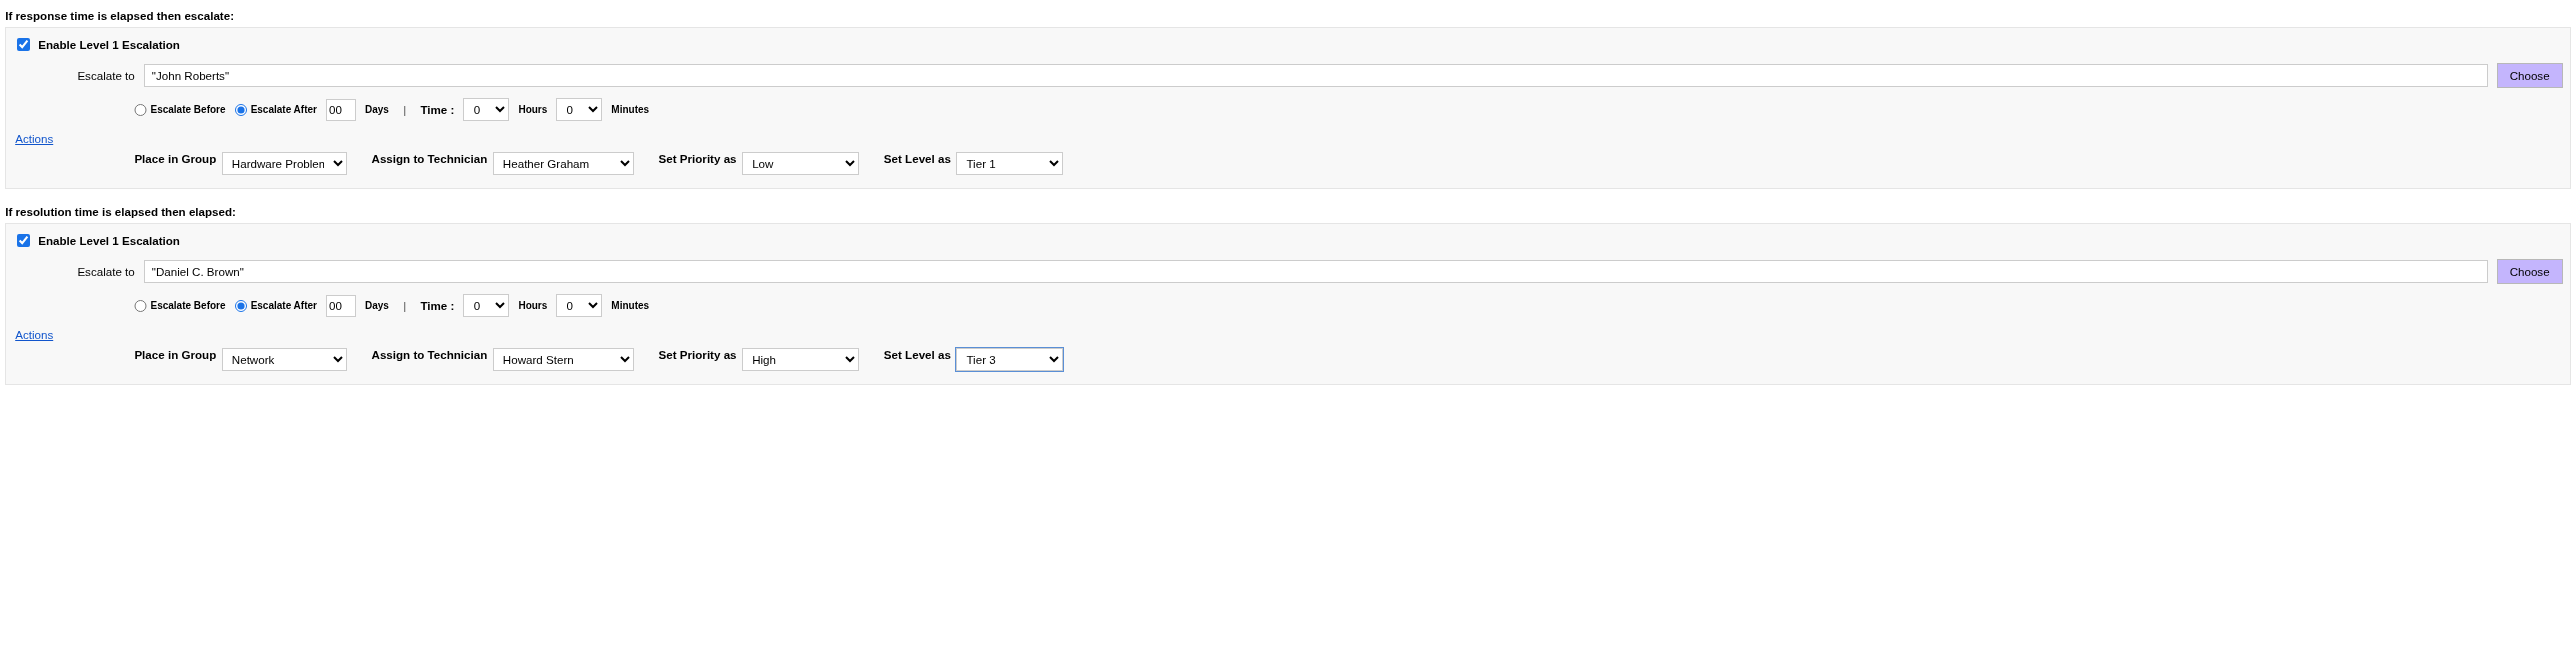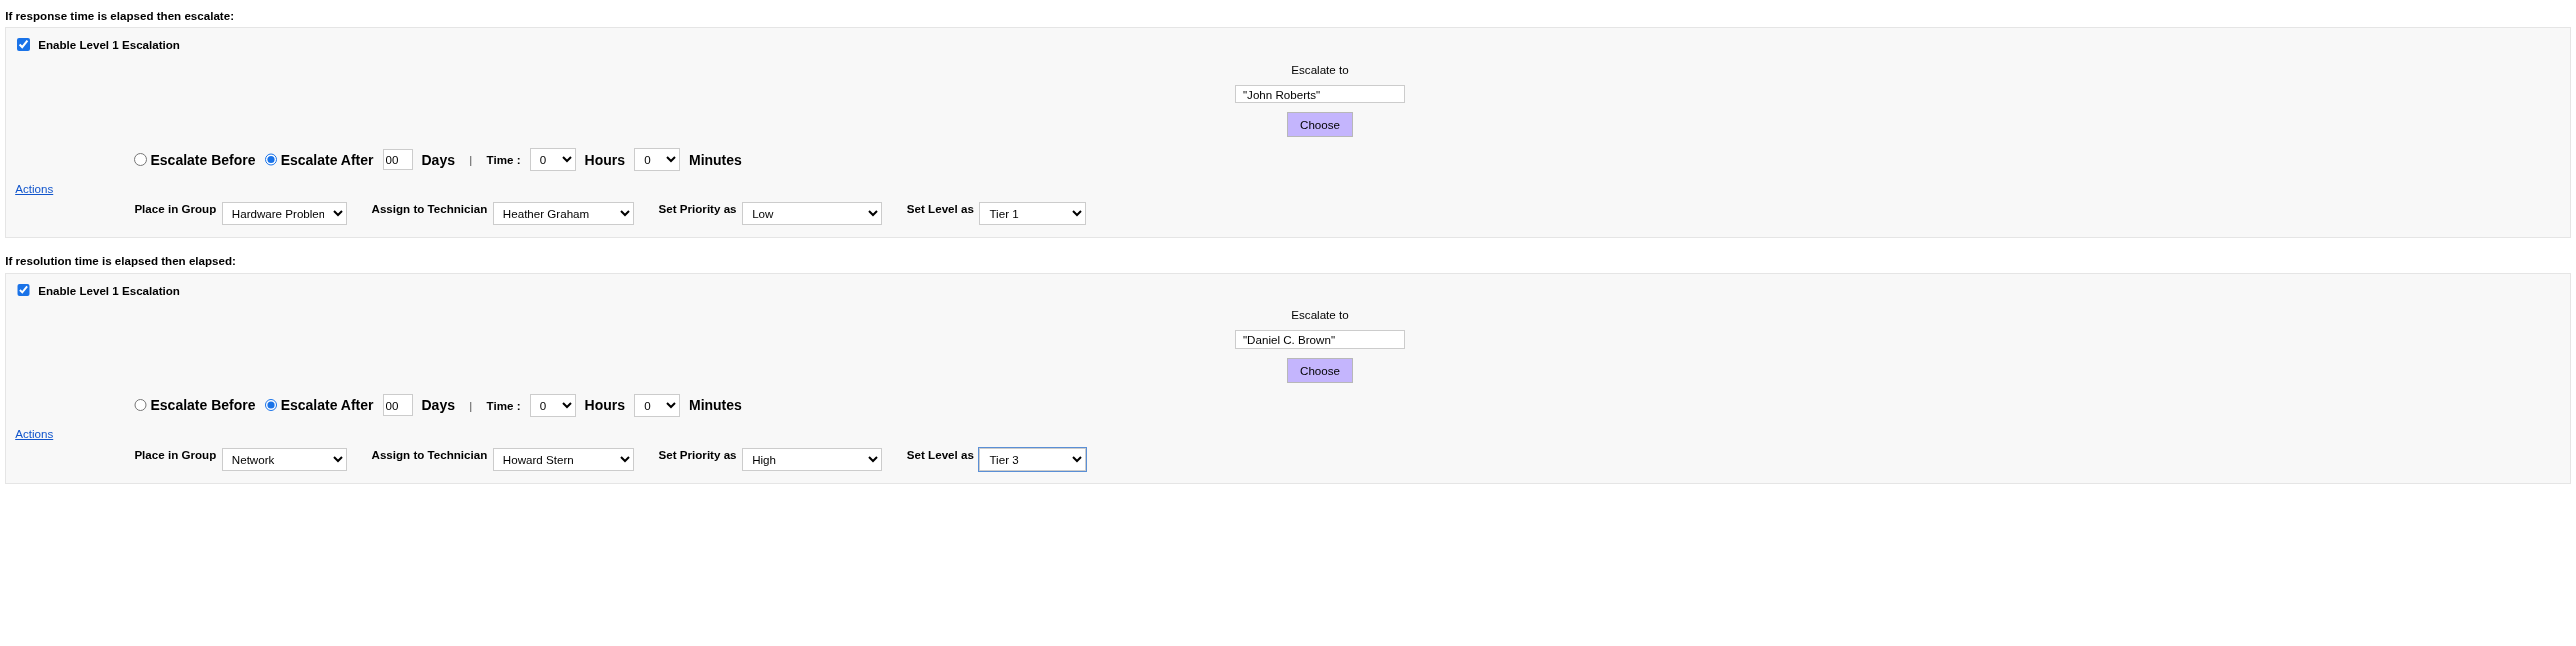--- a/index.html
+++ b/index.html
@@ -37,21 +37,20 @@
     accent-color: #1a73e8;
     margin: 0;
   }
   .row {
     display: flex;
     align-items: center;
     gap: 9px;
     padding-left: 64px;
     margin-bottom: 10.7px;
     flex-wrap: nowrap;
-    flex-direction: column;
   }
   .row-inner {
     display: flex;
     align-items: center;
     gap: 9px;
     padding-left: 121px;
     margin-bottom: 9px;
     flex-wrap: nowrap;
   }
   .lbl {
@@ -86,21 +85,21 @@
   .sel {
     border: 0.9px solid #ccc;
     background: #fff;
     height: 23px;
     font-size: 11.6px;
     padding: 0 5.3px;
   }
   .sel-w-44 { width: 46px; }
   .sel-w-140 { width: 125px; }
   .sel-w-150 { width: 141px; }
-  .sel-w-130 { width: 140px; }
+  .sel-w-130 { width: 117px; }
   .sel-w-120 { width: 107px; }
   .sel-focus { outline: 1.8px solid #5a8fd6; outline-offset: -0.9px; }
   .pipe { color: #555; padding: 0 5.3px; }
   .time-lbl { font-weight: bold; font-size: 11.6px; }
   .actions-link {
     color: #1155cc;
     text-decoration: underline;
     font-weight: normal;
     font-size: 11.6px;
     margin: 1.8px 0 7.1px 1.8px;
@@ -111,21 +110,21 @@
     display: flex;
     gap: 25px;
     padding-left: 121px;
   }
   .action-col {
     display: flex;
     flex-direction: row;
     gap: 5.3px;
   }
   .col-lbl { font-weight: bold; font-size: 11.6px; }
-  .rad-lbl { font-weight: bold; font-size: 14px; }
+  .rad-lbl { font-weight: bold; font-size: 10px; }
   .rad-wrap { display: inline-flex; align-items: center; gap: 3.6px; }
 </style>
 </head>
 <body>
 
 <div class="section-title">If response time is elapsed then escalate:</div>
 
 <div class="panel">
 
   <div class="enable-row">

